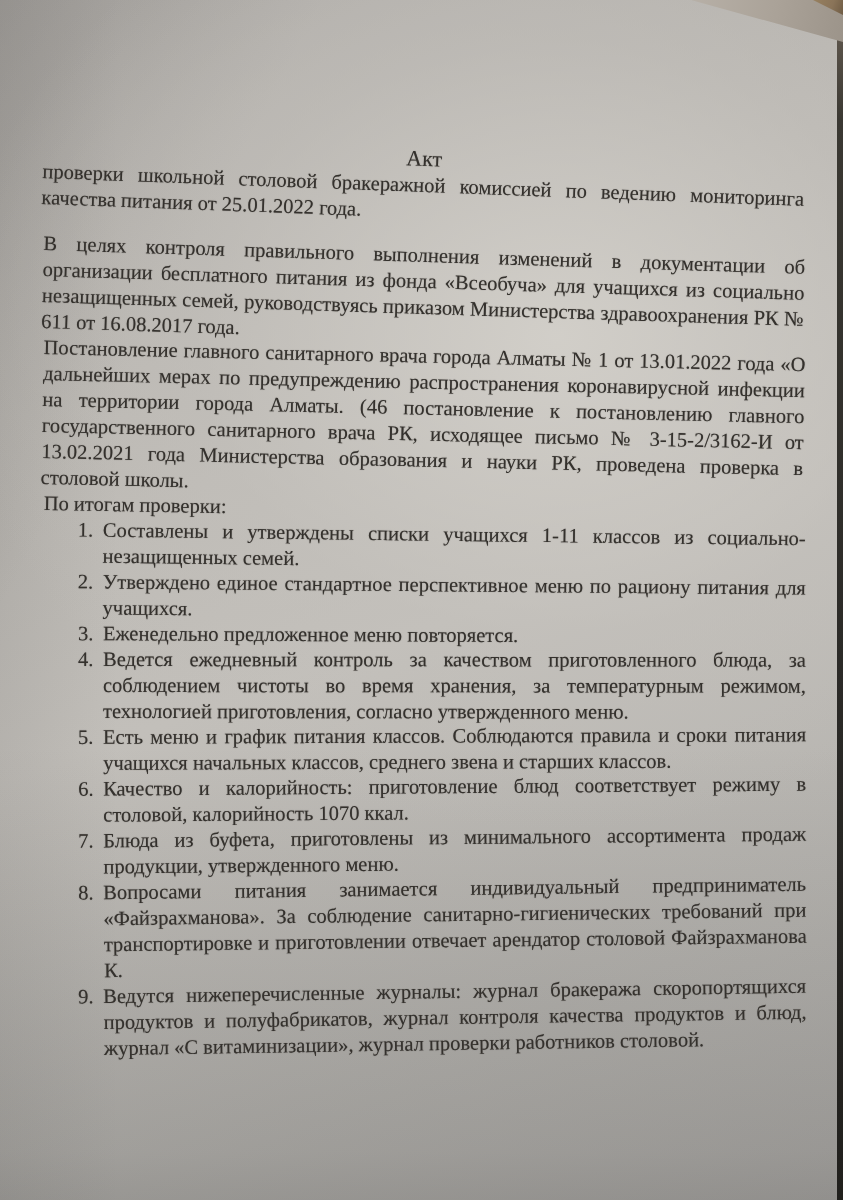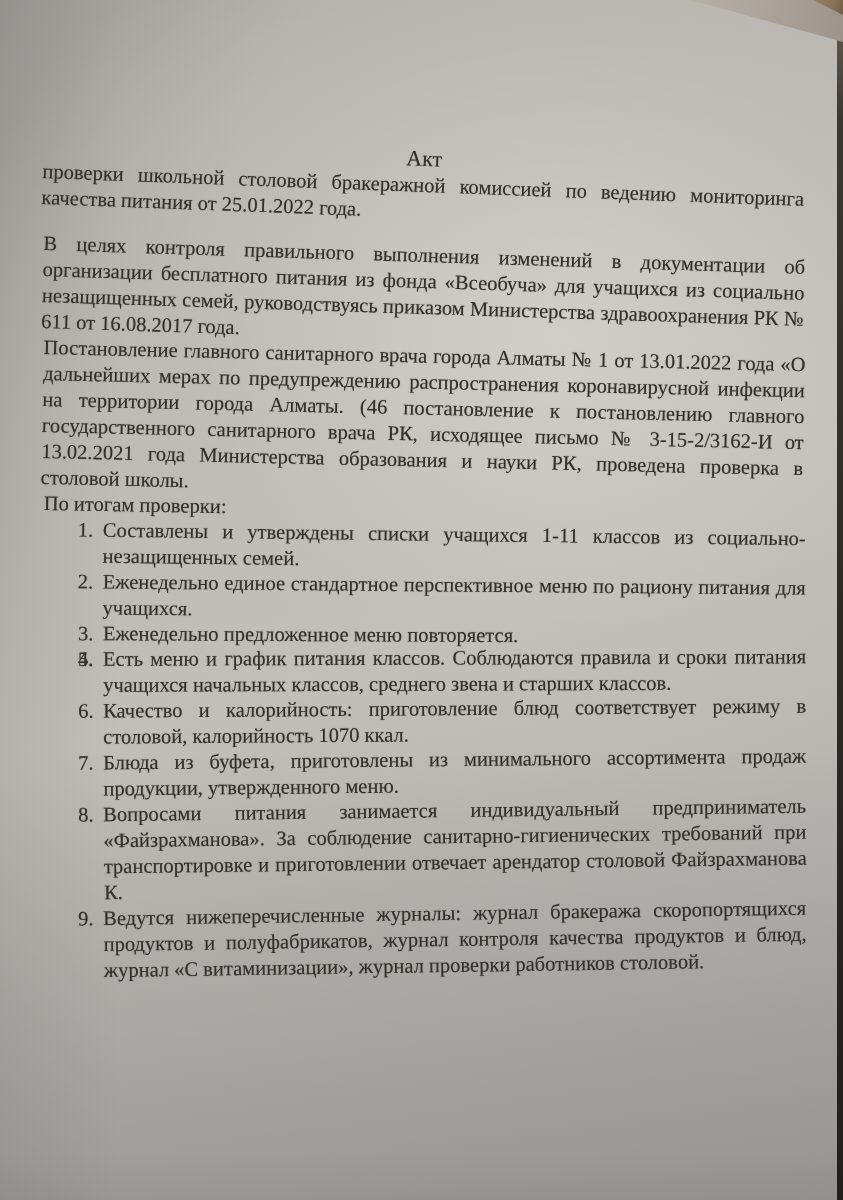--- a/index.html
+++ b/index.html
@@ -140,28 +140,29 @@
 
     <p class="p-results">По итогам проверки:</p>
 
     <ol class="findings">
       <li class="f1">
         <span class="num">1.</span>
         <span>Составлены и утверждены списки учащихся 1-11 классов из социально-незащищенных семей.</span>
       </li>
       <li class="f2">
         <span class="num">2.</span>
-        <span>Еженедельно единое стандартное перспективное меню по рациону питания для учащихся.</span>
+        <span>Утверждено единое стандартное перспективное меню по рациону питания для учащихся.</span>
       </li>
       <li class="f3">
         <span class="num">3.</span>
         <span>Еженедельно предложенное меню повторяется.</span>
       </li>
       <li class="f4">
         <span class="num">4.</span>
+        <span>Ведется ежедневный контроль за качеством приготовленного блюда, за соблюдением чистоты во время хранения, за температурным режимом, технологией приготовления, согласно утвержденного меню.</span>
       </li>
       <li class="f5">
         <span class="num">5.</span>
         <span>Есть меню и график питания классов. Соблюдаются правила и сроки питания учащихся начальных классов, среднего звена и старших классов.</span>
       </li>
       <li class="f6">
         <span class="num">6.</span>
         <span>Качество и калорийность: приготовление блюд соответствует режиму в столовой, калорийность 1070 ккал.</span>
       </li>
       <li class="f7">

